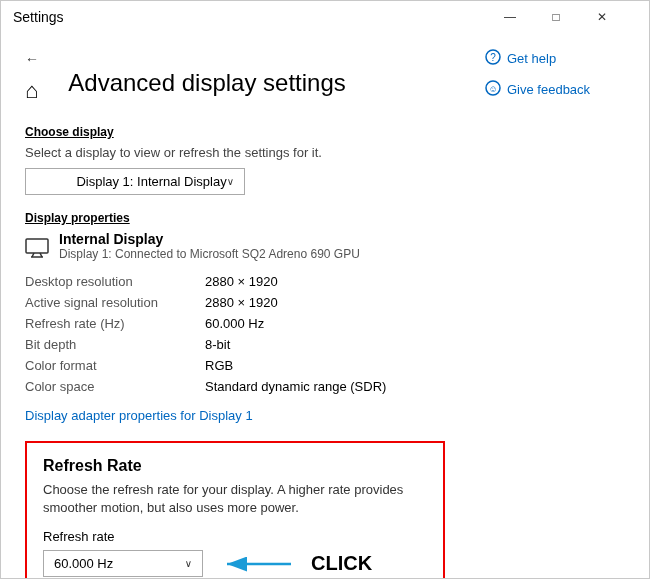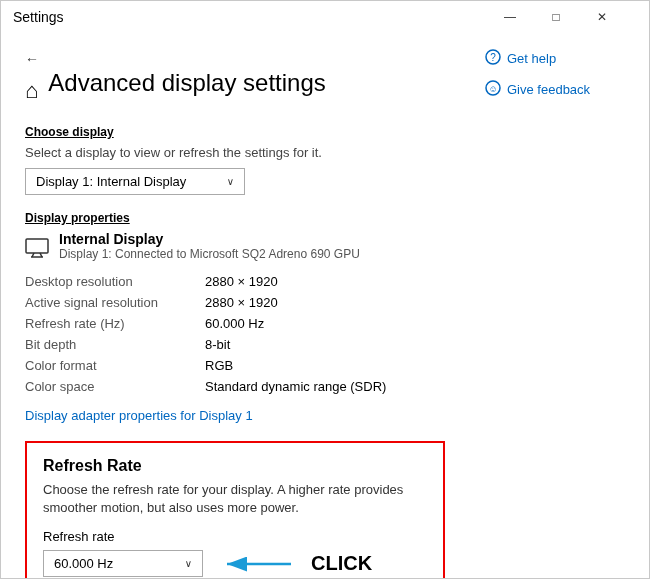--- a/index.html
+++ b/index.html
@@ -77,39 +77,40 @@
       gap: 6px;
       margin-bottom: 4px;
       color: #333;
       cursor: pointer;
     }
     .page-title {
       font-size: 24px;
       font-weight: 300;
       color: #000;
       margin-bottom: 16px;
+      margin-left: 20px;
     }
 
     .section-title {
       font-size: 12px;
       font-weight: 600;
       margin-bottom: 6px;
       color: #000;
       text-decoration: underline;
     }
     .section-subtitle {
       font-size: 13px;
       color: #444;
       margin-bottom: 8px;
     }
 
     .select-dropdown {
       display: flex;
       align-items: center;
-      justify-content: space-between;
+      justify-content: flex-end;
       border: 1px solid #aaa;
       padding: 5px 10px;
       width: 220px;
       cursor: pointer;
       background: #fff;
       font-size: 13px;
       margin-bottom: 16px;
     }
 
     .display-info-section { margin-bottom: 4px; }

